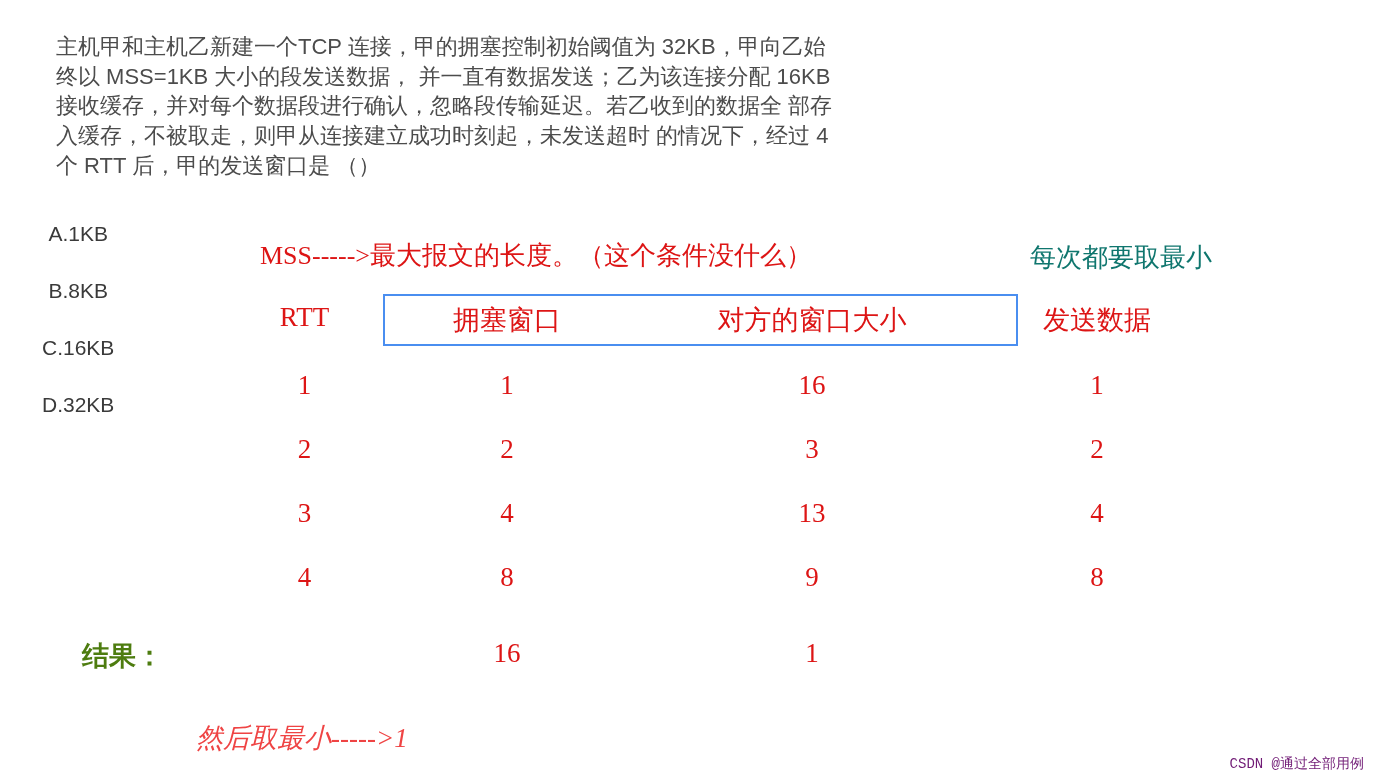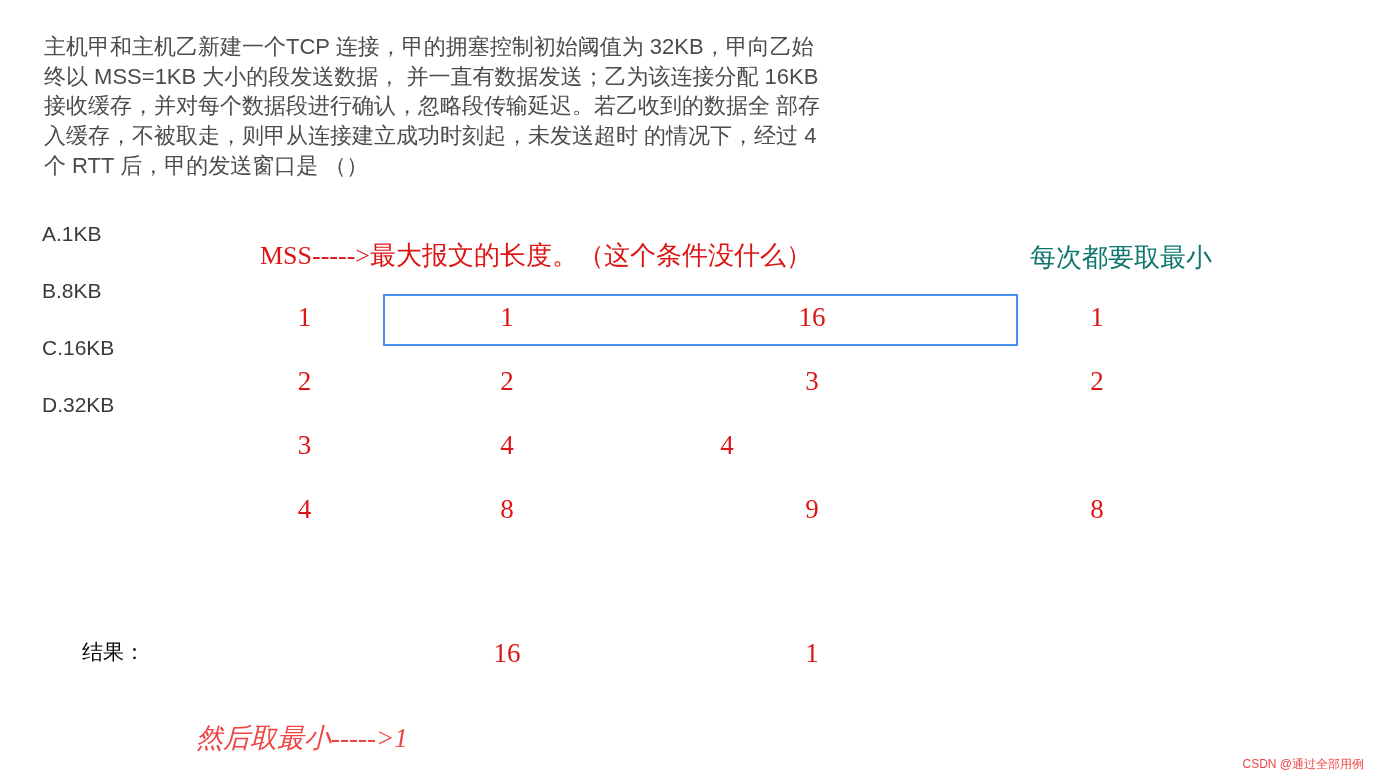--- a/index.html
+++ b/index.html
@@ -5,33 +5,34 @@
     * { margin: 0; padding: 0; box-sizing: border-box; }
     body {
       font-family: "Microsoft YaHei", "SimSun", Arial, sans-serif;
       background: #ffffff;
       width: 1378px;
       height: 781px;
       position: relative;
     }
     .question {
       position: absolute;
-      left: 44px;
+      left: 56px;
       top: 32px;
       width: 790px;
       color: #4c4c4c;
       font-size: 22px;
       line-height: 1.35;
     }
     .options {
       position: absolute;
       left: 42px;
       top: 222px;
       color: #3a3a3a;
       font-size: 21px;
+      text-align: center;
     }
     .options div { margin-bottom: 33px; }
     .red-note1 {
       position: absolute;
       left: 228px;
       top: 238px;
       color: #dd1515;
       font-size: 26px;
       font-family: "SimSun", serif;
       margin-left: 32px;
@@ -68,23 +69,24 @@
       width: 635px;
       height: 52px;
       border: 2px solid #4a8ef0;
       background: transparent;
       pointer-events: none;
     }
     .result-label {
       position: absolute;
       left: 82px;
       top: 638px;
-      color: #000000;
-      font-size: 21px;
+      color: #4d7c0f;
+      font-size: 27px;
       font-family: "SimSun", serif;
+      font-weight: bold;
     }
     .result-row {
       position: absolute;
       left: 222px;
       top: 638px;
       width: 1030px;
       display: flex;
       color: #dd1515;
       font-size: 27px;
       font-family: "SimSun", serif;
@@ -95,58 +97,65 @@
       top: 720px;
       color: #ef4444;
       font-size: 27px;
       font-family: "SimSun", serif;
       font-style: italic;
     }
     .watermark {
       position: absolute;
       right: 14px;
       bottom: 8px;
-      color: #ef4444;
-      font-size: 12px;
-      font-family: Liberation Sans, sans-serif;
+      color: #701a75;
+      font-size: 14px;
+      font-family: Liberation Mono, monospace;
     }
   </style>
 </head>
 <body>
 
 <div class="question">主机甲和主机乙新建一个TCP 连接，甲的拥塞控制初始阈值为 32KB，甲向乙始终以 MSS=1KB 大小的段发送数据， 并一直有数据发送；乙为该连接分配 16KB 接收缓存，并对每个数据段进行确认，忽略段传输延迟。若乙收到的数据全 部存入缓存，不被取走，则甲从连接建立成功时刻起，未发送超时 的情况下，经过 4 个 RTT 后，甲的发送窗口是 （）</div>
 
 <div class="options">
   <div>A.1KB</div>
   <div>B.8KB</div>
   <div>C.16KB</div>
   <div>D.32KB</div>
 </div>
 
 <div class="red-note1">MSS-----&gt;最大报文的长度。（这个条件没什么）</div>
 <div class="blue-note">每次都要取最小</div>
 
 <div class="header-box"></div>
 
 <div class="table-wrap">
+  <div class="trow header">
+    <div class="c1">RTT</div>
+    <div class="c2">拥塞窗口</div>
+    <div class="c3">对方的窗口大小</div>
+    <div class="c4">发送数据</div>
+  </div>
   <div class="trow">
     <div class="c1">1</div>
     <div class="c2">1</div>
     <div class="c3">16</div>
     <div class="c4">1</div>
   </div>
   <div class="trow">
     <div class="c1">2</div>
     <div class="c2">2</div>
     <div class="c3">3</div>
     <div class="c4">2</div>
   </div>
   <div class="trow">
     <div class="c1">3</div>
     <div class="c2">4</div>
+    <div class="c3">13</div>
     <div class="c4">4</div>
   </div>
   <div class="trow">
     <div class="c1">4</div>
     <div class="c2">8</div>
     <div class="c3">9</div>
     <div class="c4">8</div>
   </div>
 </div>
 

